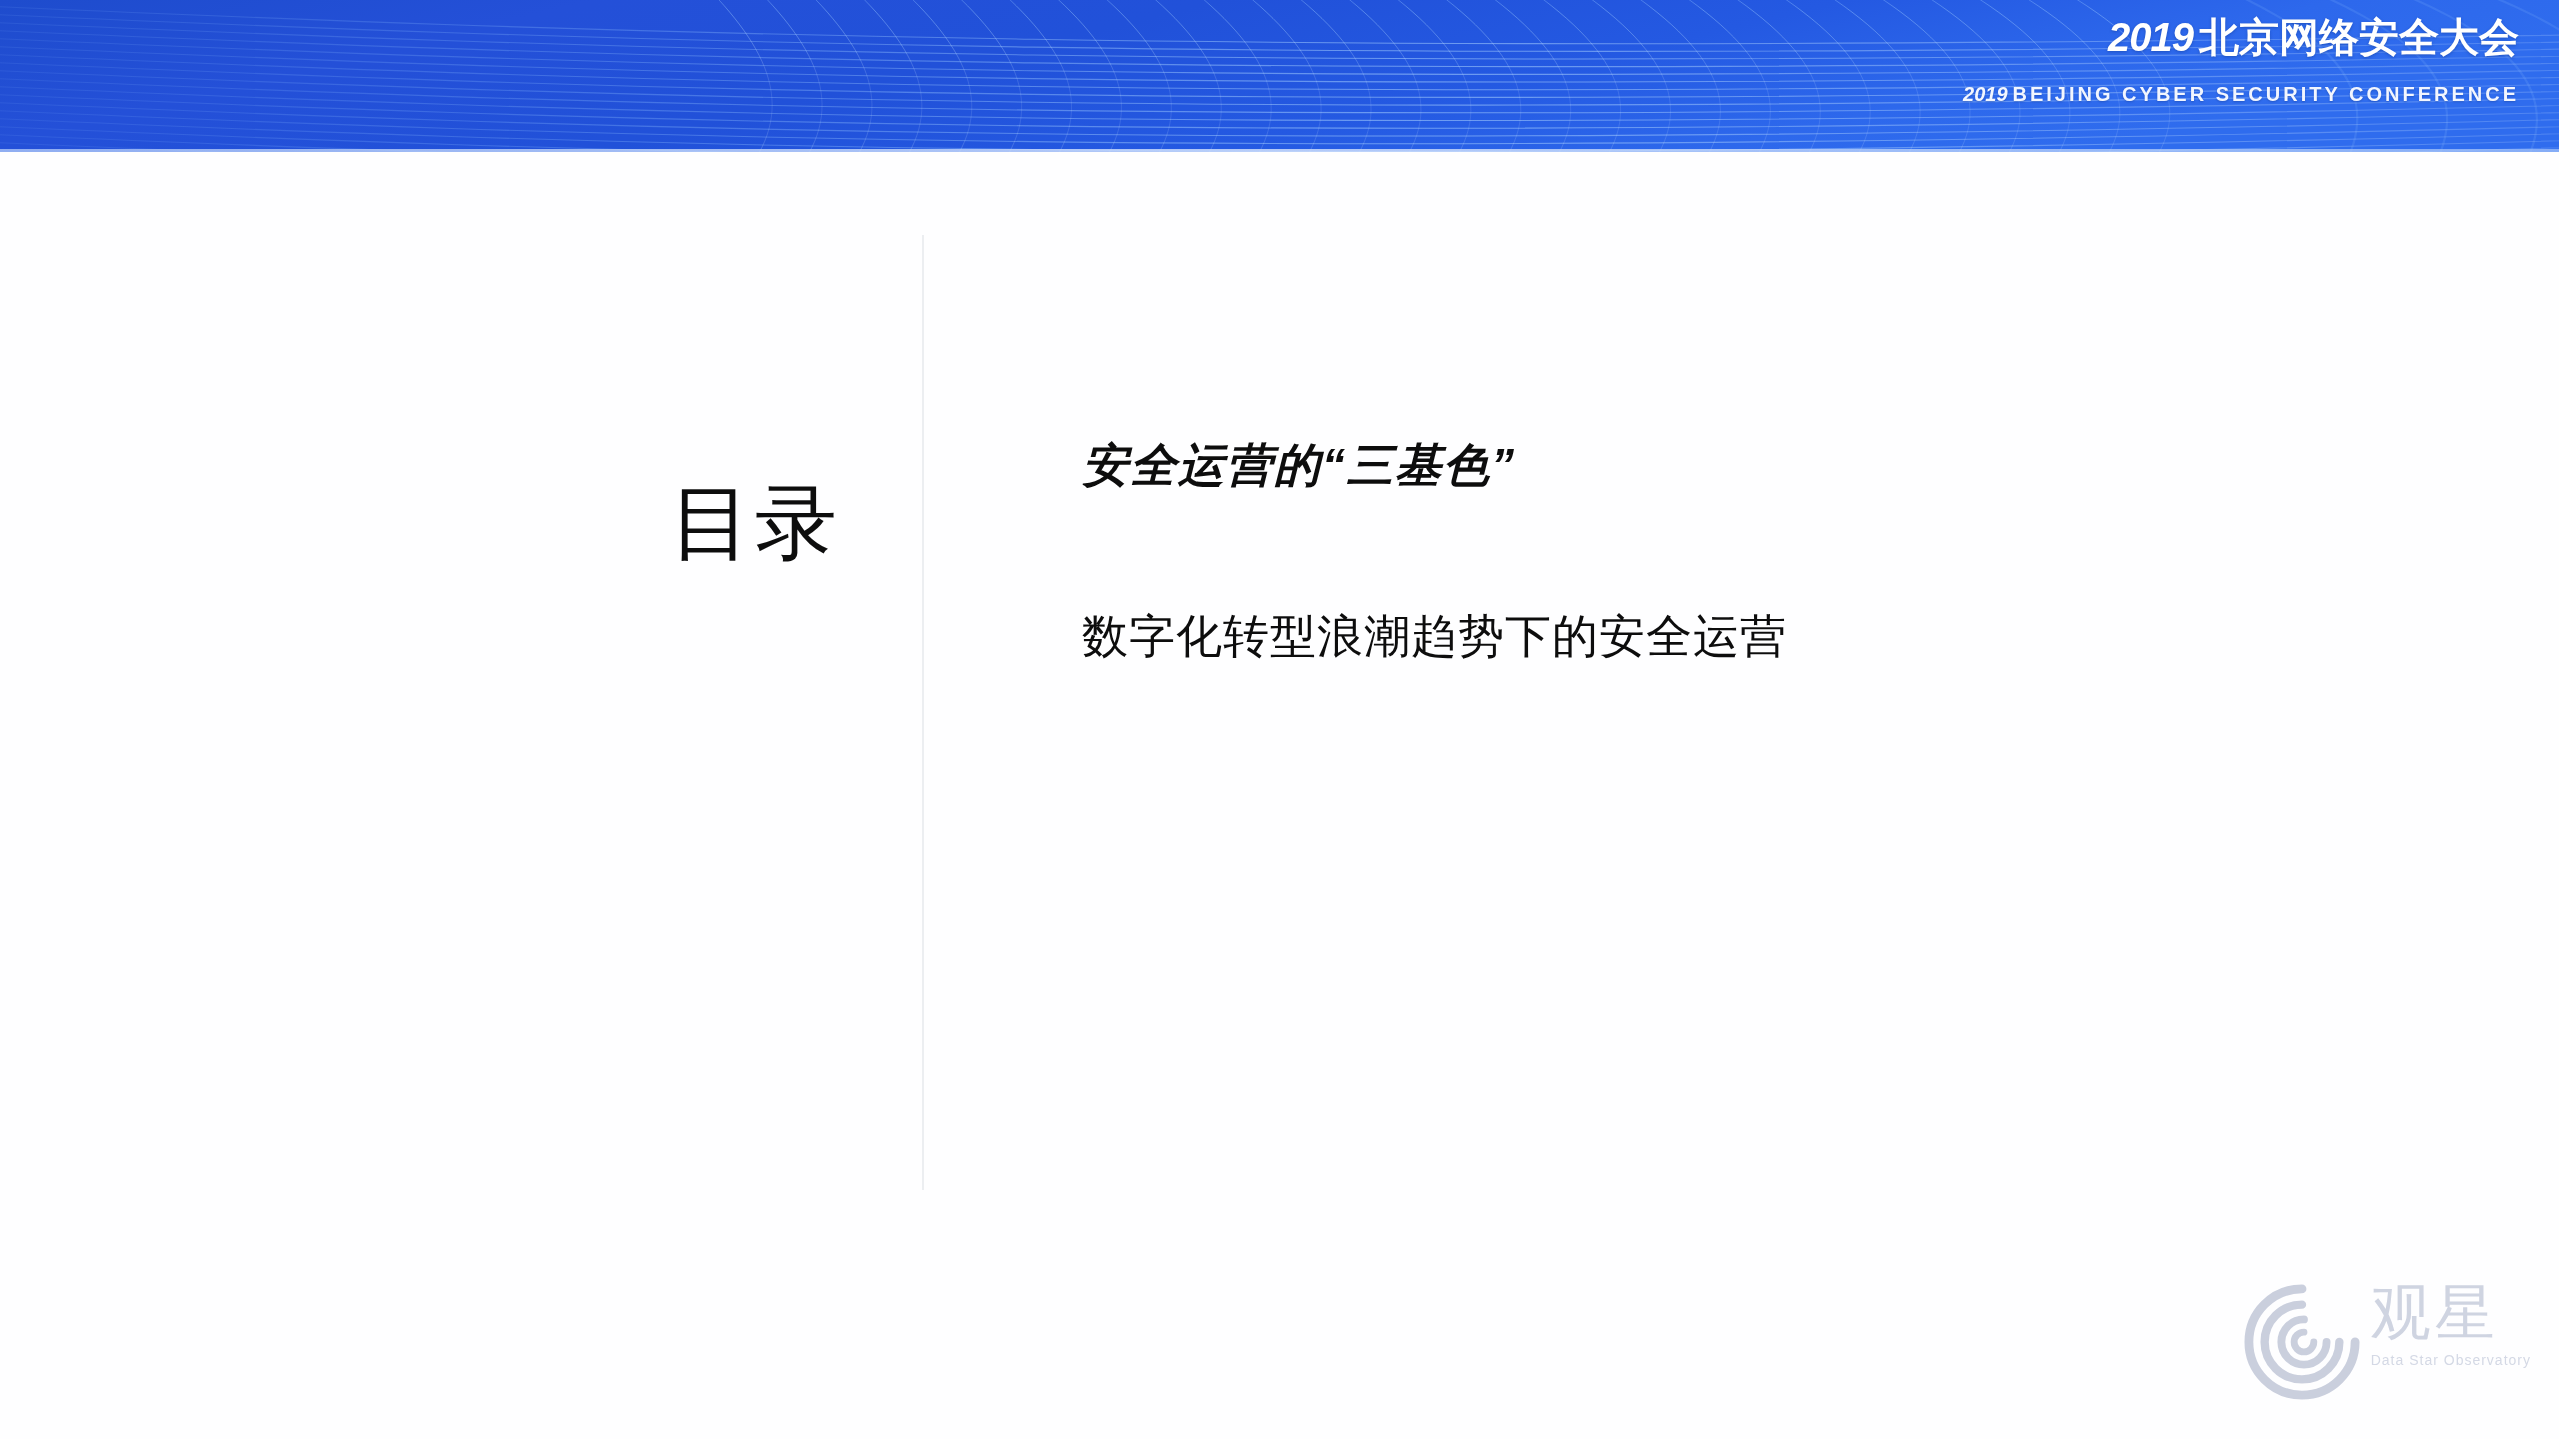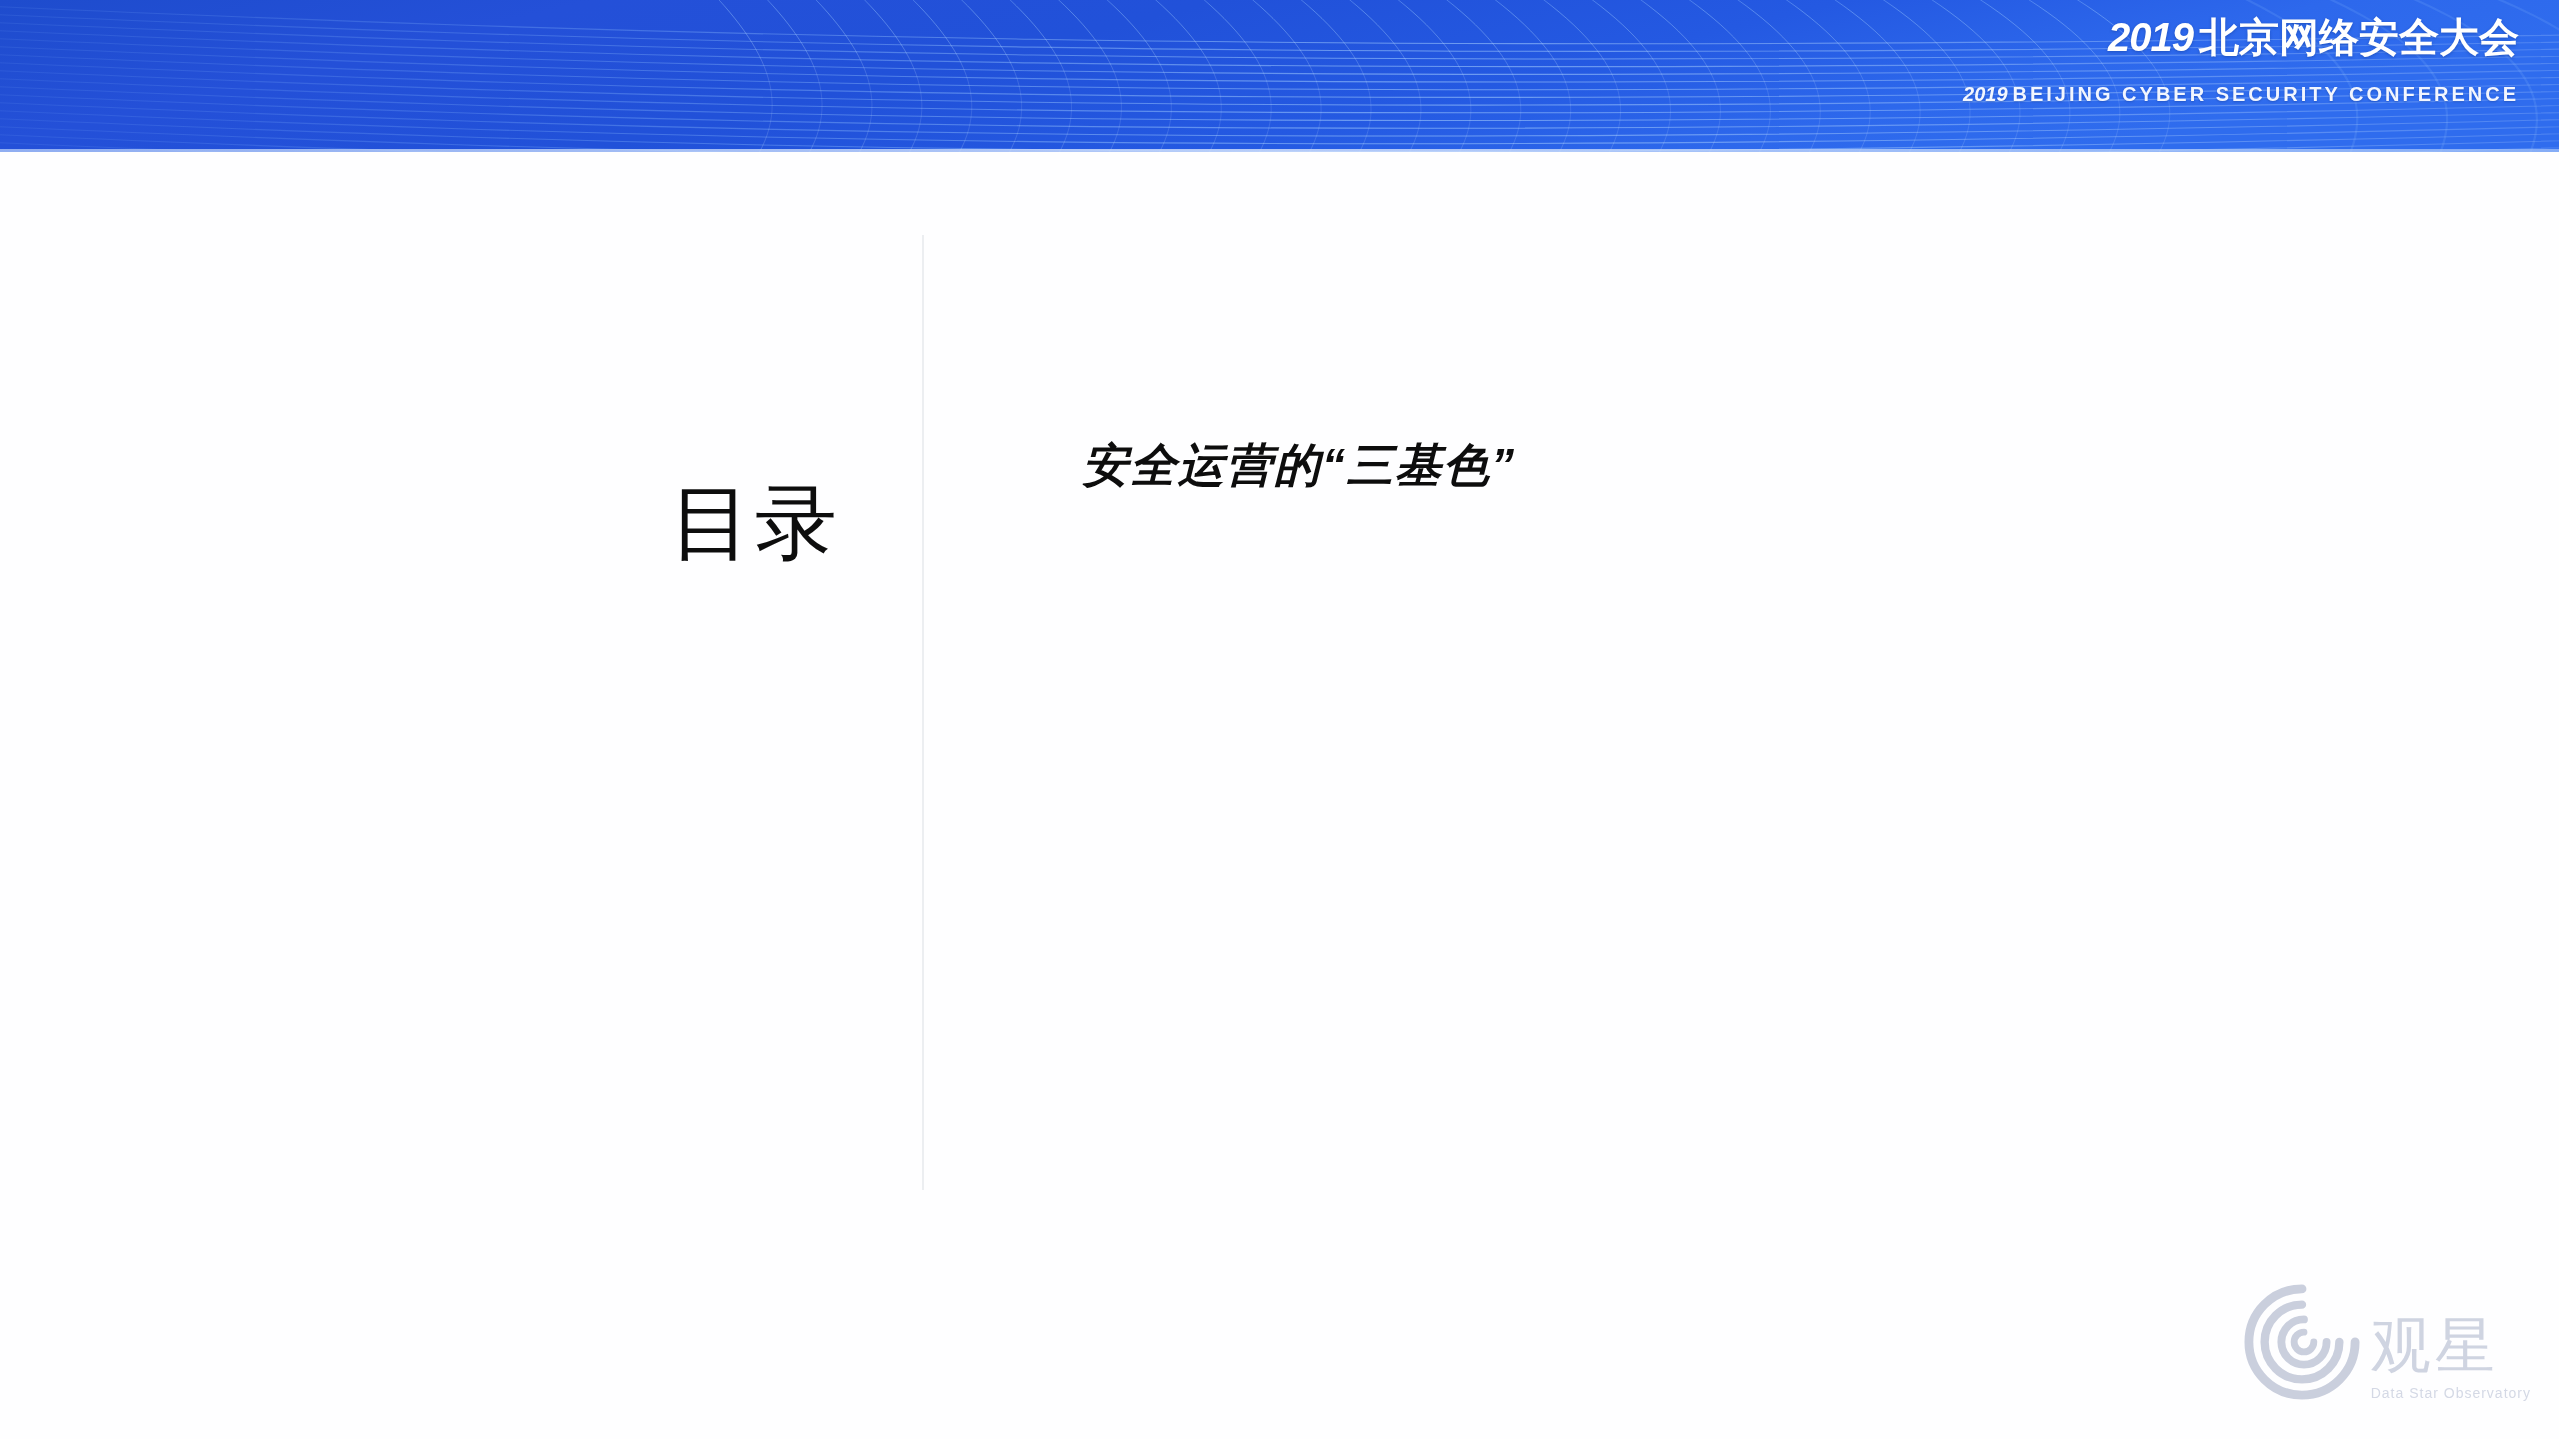--- a/index.html
+++ b/index.html
@@ -149,21 +149,21 @@
   .toc-item.gap-1 { margin-top: 0px; }
   .toc-item.gap-2 { margin-top: 144px; }
   .toc-item.gap-3 { margin-top: 125px; }
 
   
   .watermark {
     position: absolute;
     right: 28px;
     bottom: 22px;
     display: flex;
-    align-items: flex-end;
+    align-items: flex-start;
     gap: 10px;
     opacity: .95;
   }
   .wm-mark { width: 118px; height: 118px; display: block; }
   .wm-text { display: flex; flex-direction: column; }
   .wm-cn {
     font-size: 60px;
     line-height: 1;
     color: #cdd2e0;
     font-weight: 500;
@@ -290,20 +290,21 @@
   </div>
 
   <div class="content">
 
     <div class="page-title">目录</div>
 
     <div class="divider"></div>
 
     <div class="toc-list">
       <div class="toc-item is-active gap-1">安全运营的“三基色”</div>
+      <div class="toc-item gap-3">数字化转型浪潮趋势下的安全运营</div>
     </div>
 
     <div class="watermark">
       <svg class="wm-mark" viewBox="0 0 120 120">
         <g fill="none" stroke="#c8cddc" stroke-linecap="round">
           <path d="M60,6 A54,54 0 1 0 114,60" stroke-width="9"></path>
           <path d="M60,22 A38,38 0 1 0 98,60" stroke-width="8.5"></path>
           <path d="M62,37 A23,23 0 1 0 85,60" stroke-width="8"></path>
           <path d="M62,50 A10,10 0 1 0 72,60" stroke-width="7"></path>
         </g>

